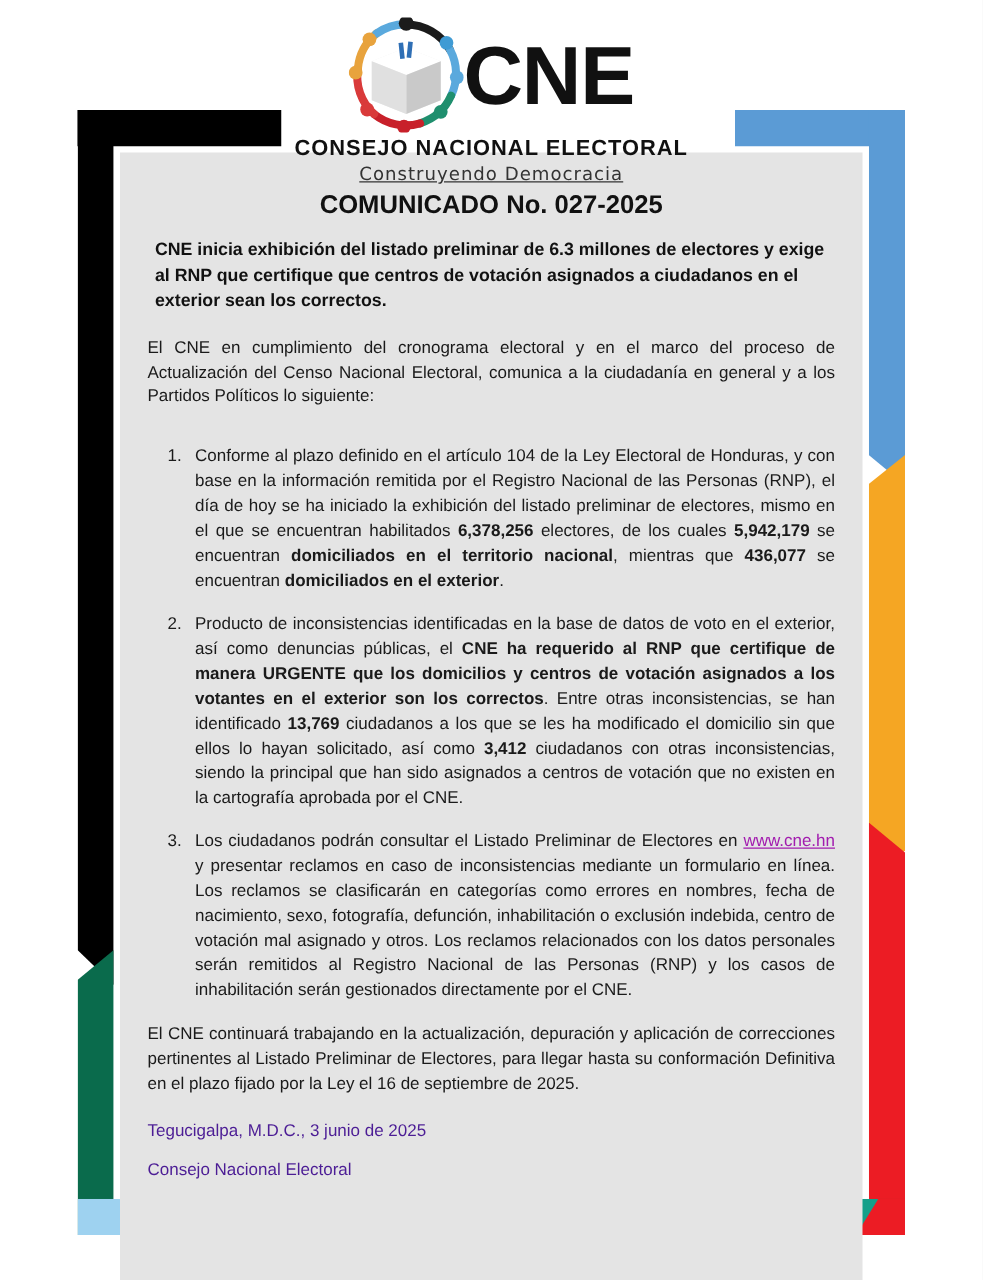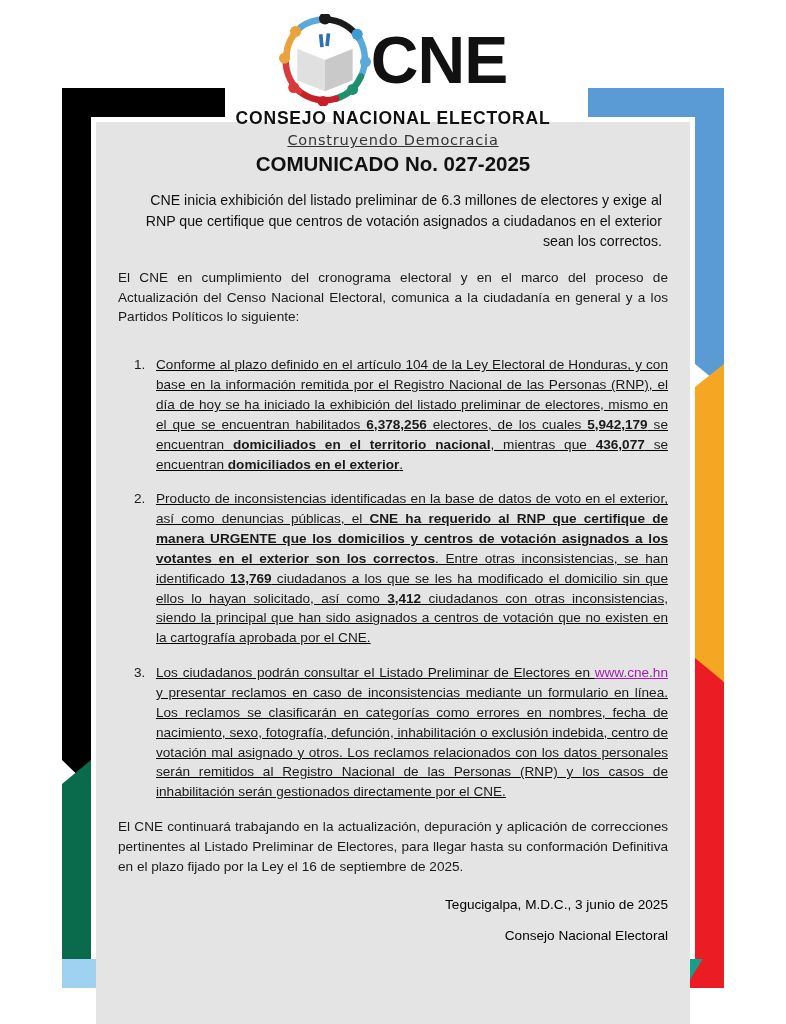--- a/index.html
+++ b/index.html
@@ -149,40 +149,39 @@
   
   #comunicado-title {
     text-align: center;
     font-size: 20.5px;
     font-weight: bold;
     color: #111111;
     margin-top: 8px;
     margin-bottom: 14px;
   }
   #subtitle {
-    text-align: right;
+    text-align: left;
     font-size: 14.2px;
-    font-weight: normal;
+    font-weight: bold;
     color: #111111;
     line-height: 1.45;
     margin: 0 6px 16px 6px;
   }
   .para {
     font-size: 13.6px;
     color: #1a1a1a;
     line-height: 1.46;
     text-align: justify;
     margin-bottom: 28px;
   }
   ol.items {
     list-style: none;
     counter-reset: item;
     margin: 0 0 10px 0;
     padding: 0;
-    text-decoration: underline;
   }
   ol.items > li {
     counter-increment: item;
     position: relative;
     padding-left: 38px;
     margin-bottom: 15px;
     font-size: 13.6px;
     color: #1a1a1a;
     line-height: 1.46;
     text-align: justify;
@@ -202,23 +201,23 @@
   }
   #closing {
     font-size: 13.6px;
     color: #1a1a1a;
     line-height: 1.46;
     text-align: justify;
     margin-top: 15px;
     margin-bottom: 20px;
   }
   .center-line {
-    text-align: right;
-    font-size: 13.6px;
-    color: #000000;
+    text-align: left;
+    font-size: 13.6px;
+    color: #4c1d95;
     margin-bottom: 16px;
   }
 </style>
 </head>
 <body>
 
 <div id="page">
 
   <div class="frame bar-top-left"></div>
   <div class="frame bar-top-right"></div>

